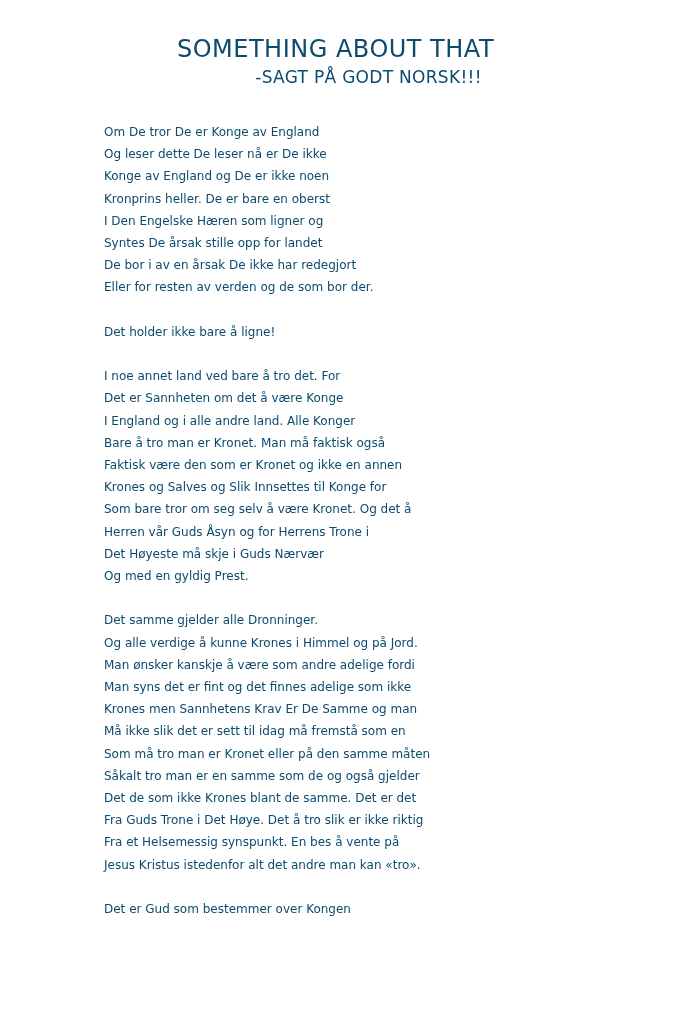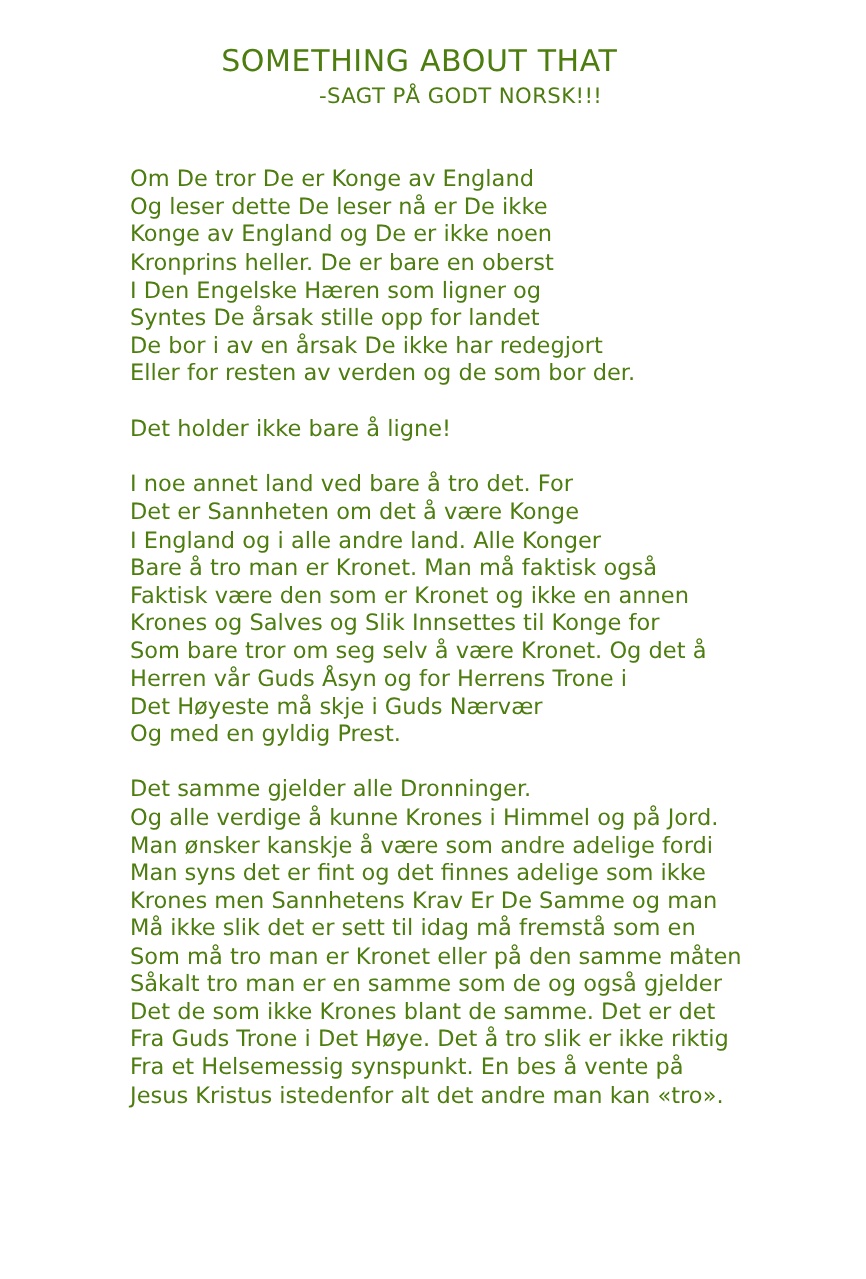--- a/index.html
+++ b/index.html
@@ -7,21 +7,21 @@
     padding: 0;
     background: #ffffff;
   }
   .page {
     position: relative;
     width: 693px;
     height: 1023px;
     background: #ffffff;
     overflow: hidden;
     font-family: "DejaVu Sans", sans-serif;
-    color: #4d7c0f;
+    color: #0c4a6e;
   }
   .doc-title {
     position: absolute;
     top: 36px;
     left: -11px;
     width: 693px;
     text-align: center;
     font-size: 24px;
     line-height: 26px;
     font-weight: 500;
@@ -35,24 +35,24 @@
     width: 693px;
     text-align: center;
     font-size: 17px;
     line-height: 20px;
     font-weight: 500;
     letter-spacing: 0.3px;
     white-space: nowrap;
   }
   .poem {
     position: absolute;
-    top: 133px;
+    top: 121px;
     left: 104px;
     width: 560px;
-    font-size: 18px;
+    font-size: 12px;
     line-height: 22.2px;
   }
   .paragraph {
     margin: 0 0 22.2px 0;
   }
   .paragraph:last-child {
     margin-bottom: 0;
   }
   .line {
     white-space: nowrap;
@@ -97,14 +97,17 @@
         <div class="line">Man syns det er fint og det finnes adelige som ikke</div>
         <div class="line">Krones men Sannhetens Krav Er De Samme og man</div>
         <div class="line">Må ikke slik det er sett til idag må fremstå som en</div>
         <div class="line">Som må tro man er Kronet eller på den samme måten</div>
         <div class="line">Såkalt tro man er en samme som de og også gjelder</div>
         <div class="line">Det de som ikke Krones blant de samme. Det er det</div>
         <div class="line">Fra Guds Trone i Det Høye. Det å tro slik er ikke riktig</div>
         <div class="line">Fra et Helsemessig synspunkt. En bes å vente på</div>
         <div class="line">Jesus Kristus istedenfor alt det andre man kan «tro».</div>
       </div>
+      <div class="paragraph">
+        <div class="line">Det er Gud som bestemmer over Kongen</div>
+      </div>
     </div>
 </div>
 
 </body></html>

